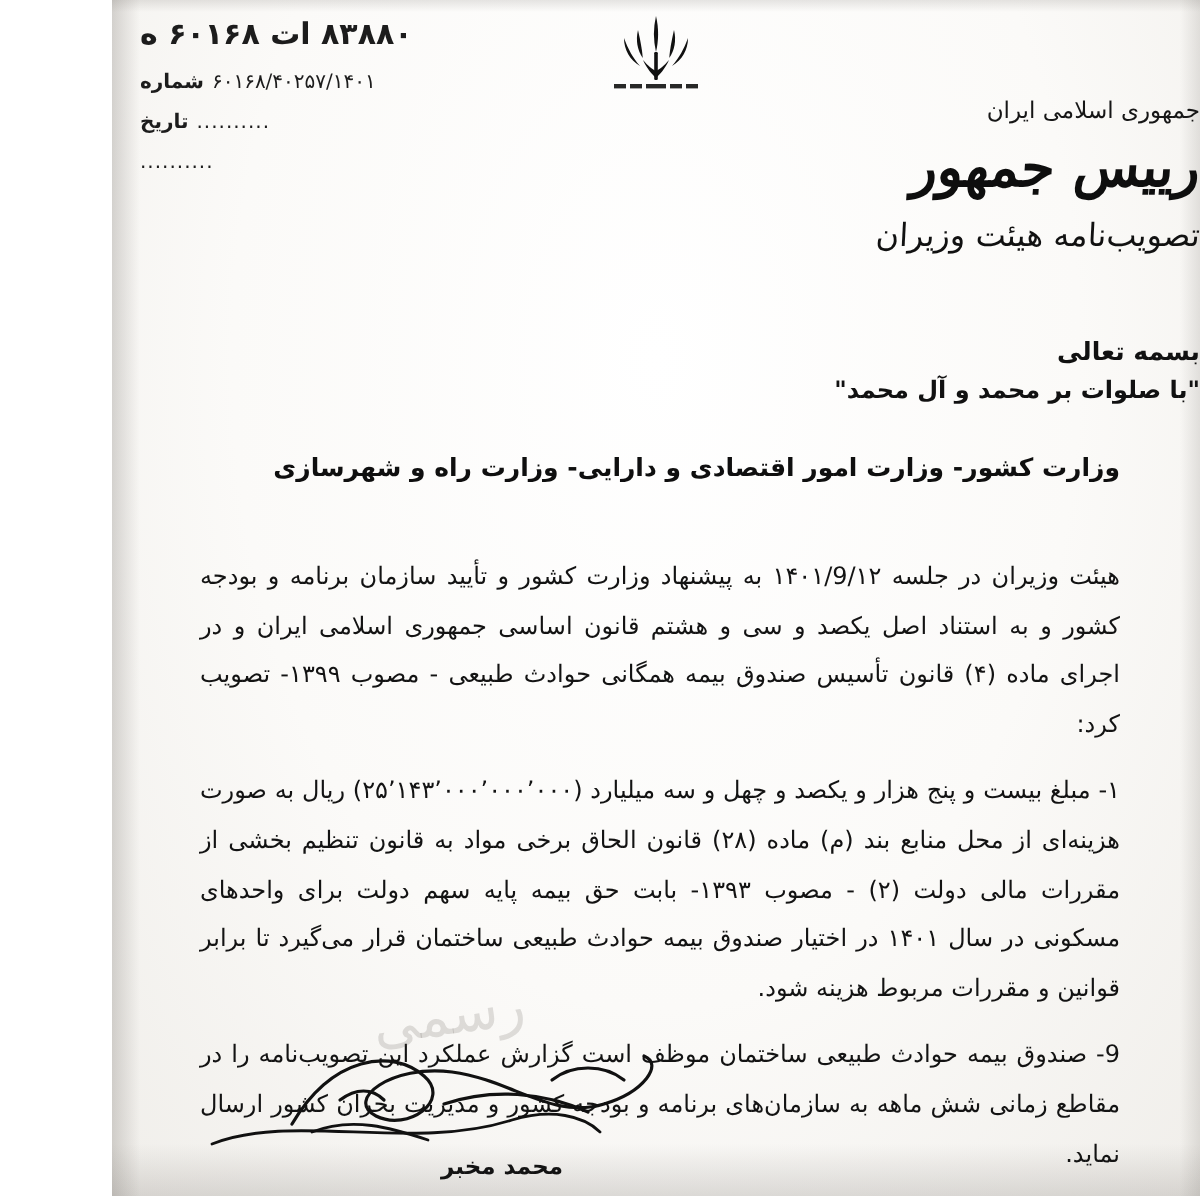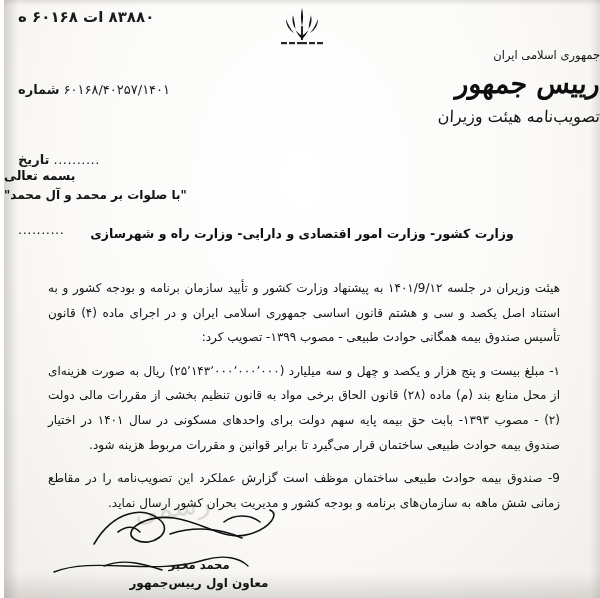--- a/index.html
+++ b/index.html
@@ -5,21 +5,21 @@
   html, body {
     margin: 0;
     padding: 0;
     background: #ffffff;
   }
   body {
     font-family: "DejaVu Sans", sans-serif;
   }
   .page {
     position: relative;
-    width: 596px;
+    width: 544px;
     height: 598px;
     background: #fca5a5;
     overflow: hidden;
   }
   
   .paper {
     position: absolute;
     inset: 0;
     background:
       radial-gradient(ellipse at 50% 30%, #ffffff 0%, #fbfaf8 55%, #f0eeea 100%);
@@ -71,25 +71,25 @@
     letter-spacing: 1px;
     margin-bottom: 10px;
   }
   .stamp-field {
     display: flex;
     flex-direction: row-reverse;
     justify-content: flex-start;
     align-items: baseline;
     gap: 4px;
     margin-top: 9px;
-    font-size: 13px;
+    font-size: 10px;
     direction: rtl;
   }
   .stamp-field .lbl { font-weight: bold; }
-  .stamp-field .val { letter-spacing: 0.5px; margin-top: 46px; }
+  .stamp-field .val { letter-spacing: 0.5px; }
   .dots { letter-spacing: 1.5px; }
 
   
   .emblem {
     position: absolute;
     top: 6px;
     left: 50%;
     transform: translateX(-50%);
     width: 46px;
     height: 42px;
@@ -122,32 +122,32 @@
     color: #111;
     transform: skewX(-3deg);
     letter-spacing: -0.5px;
   }
 
   
   .basmala {
     position: absolute;
     top: 168px;
     left: 0; right: 0;
-    text-align: left;
+    text-align: right;
     color: #111;
   }
   .basmala .l1 { font-size: 12.5px; font-weight: bold; }
   .basmala .l2 { font-size: 12px; margin-top: 5px; font-weight: bold; }
 
   
   .addressees {
     position: absolute;
     top: 222px;
     left: 0; right: 0;
-    text-align: center;
+    text-align: right;
     color: #0f0f0f;
     font-weight: bold;
     font-size: 12.5px;
     line-height: 1.9;
     padding: 0 40px;
   }
 
   
   .body-text {
     position: absolute;
@@ -284,21 +284,20 @@
       <svg viewBox="0 0 250 52" width="250" height="52" aria-hidden="true">
         <g fill="none" stroke="#111" stroke-width="1.6" stroke-linecap="round">
           <path d="M20 40 C40 6, 70 2, 86 16 C100 28, 78 44, 62 36 C46 28, 70 10, 100 14 C130 18, 150 38, 176 30 C196 24, 206 10, 196 6"></path>
           <path d="M96 30 C120 22, 146 24, 168 34"></path>
           <path d="M150 18 C160 10, 176 10, 186 18"></path>
           <path d="M44 28 C52 22, 60 22, 66 28"></path>
         </g>
       </svg>
     </div>
     <div class="sig-name">محمد مخبر</div>
-    <div class="sig-title">معاون اول رییس‌جمهور</div>
   </div>
   <div class="sig-strike">
     <svg viewBox="0 0 215 30" width="215" height="30" aria-hidden="true">
       <g fill="none" stroke="#111" stroke-width="1.4" stroke-linecap="round">
         <path d="M10 22 C50 6, 110 26, 160 10 C180 4, 196 8, 204 16"></path>
         <path d="M60 16 C80 8, 100 14, 118 20"></path>
       </g>
     </svg>
   </div>
 </div>

